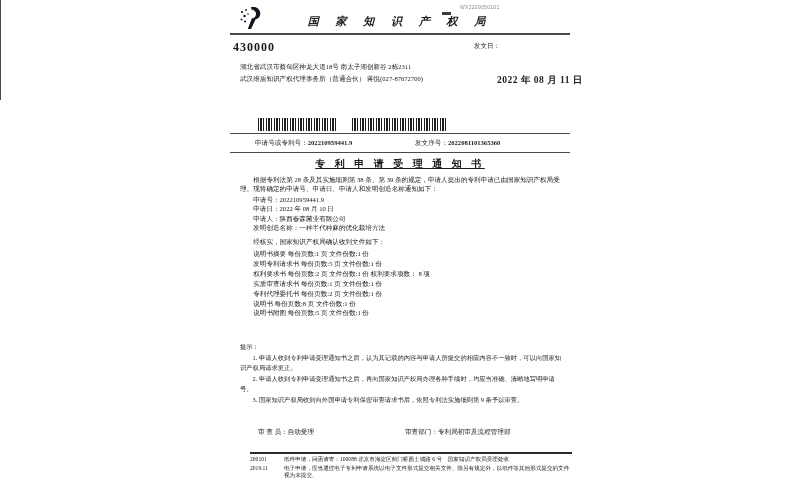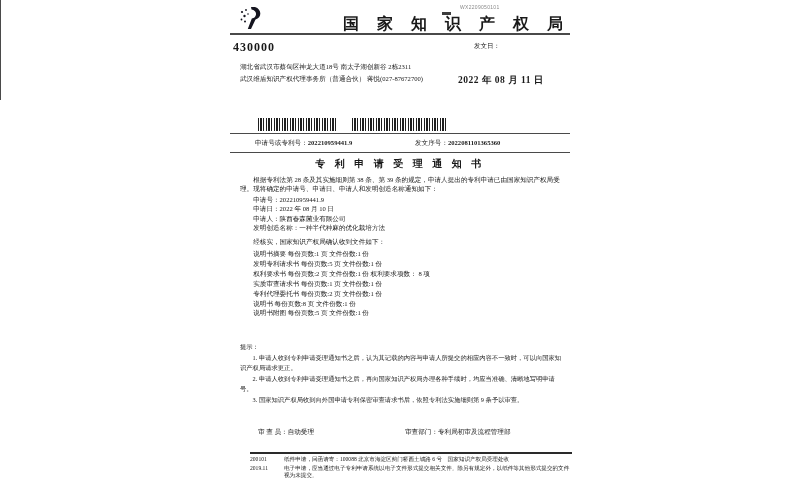--- a/index.html
+++ b/index.html
@@ -6,40 +6,40 @@
   body{
     width:800px;height:500px;background:#ffffff;overflow:hidden;
     font-family:"Liberation Serif","DejaVu Serif",serif;
     color:#1a1a1a;
   }
   #page{position:relative;width:800px;height:500px;background:#fff;}
 
   
   .logo{position:absolute;left:238px;top:6px;width:28px;height:24px;}
   .org-name{
-    position:absolute;left:230px;top:14px;width:340px;text-align:right;
-    font-size:16px;font-weight:bold;letter-spacing:7px;white-space:nowrap;
+    position:absolute;left:230px;top:14px;width:340px;text-align:center;
+    font-size:11px;font-weight:bold;letter-spacing:7px;white-space:nowrap;font-style:italic;
   }
   .print-code{
     position:absolute;left:460px;top:4px;font-size:5px;color:#8a8a8a;
     font-family:"Liberation Sans","DejaVu Sans",sans-serif;letter-spacing:.3px;
   }
   .scan-mark{position:absolute;left:442px;top:12px;width:9px;height:3px;background:#3d3d3d;}
 
   .rule{position:absolute;background:#4a4a4a;}
   #rule-header{left:230px;top:33px;width:340px;height:2px;}
   #vline-dispatch{left:467px;top:33px;width:1px;height:100px;background:#4a4a4a;}
   #rule-barcode{left:230px;top:133px;width:340px;height:1px;}
   #rule-ref{left:230px;top:152px;width:340px;height:1px;}
   #rule-footer{left:250px;top:452px;width:322px;height:2px;background:#2a2a2a;}
 
   
   .dispatch-label{position:absolute;left:474px;top:42px;font-size:6.5px;}
   .dispatch-date{
-    position:absolute;left:458px;top:74px;font-size:9.5px;font-weight:bold;
+    position:absolute;left:497px;top:74px;font-size:9.5px;font-weight:bold;
     letter-spacing:.5px;white-space:nowrap;
   }
 
   
   .postal{position:absolute;left:233px;top:40px;font-size:12px;font-weight:bold;letter-spacing:1px;}
   .addr1{position:absolute;left:240px;top:63px;font-size:6.6px;white-space:nowrap;}
   .addr2{position:absolute;left:240px;top:75px;font-size:6.6px;white-space:nowrap;}
 
   
   .barcode{
@@ -54,21 +54,21 @@
 
   
   .ref-row{position:absolute;left:230px;top:139px;width:340px;font-size:6.6px;white-space:nowrap;}
   .ref-app{position:absolute;left:25px;top:0;}
   .ref-dispatch{position:absolute;left:185px;top:0;}
   .ref-row b{font-weight:bold;}
 
   
   .doc-title{
     position:absolute;left:230px;top:157px;width:340px;text-align:center;
-    font-size:10px;font-weight:bold;letter-spacing:3.5px;white-space:nowrap;
+    font-size:10px;font-weight:bold;letter-spacing:3.5px;white-space:nowrap;text-decoration:underline;
   }
 
   
   .body-text{position:absolute;left:240px;width:324px;font-size:6.6px;line-height:9.4px;}
   #intro{top:175px;}
   #intro p{margin:0;text-indent:2em;}
   #fields{top:195px;}
   #fields div{padding-left:2em;}
   #confirm{top:237px;}
   #confirm p{margin:0;text-indent:2em;}

